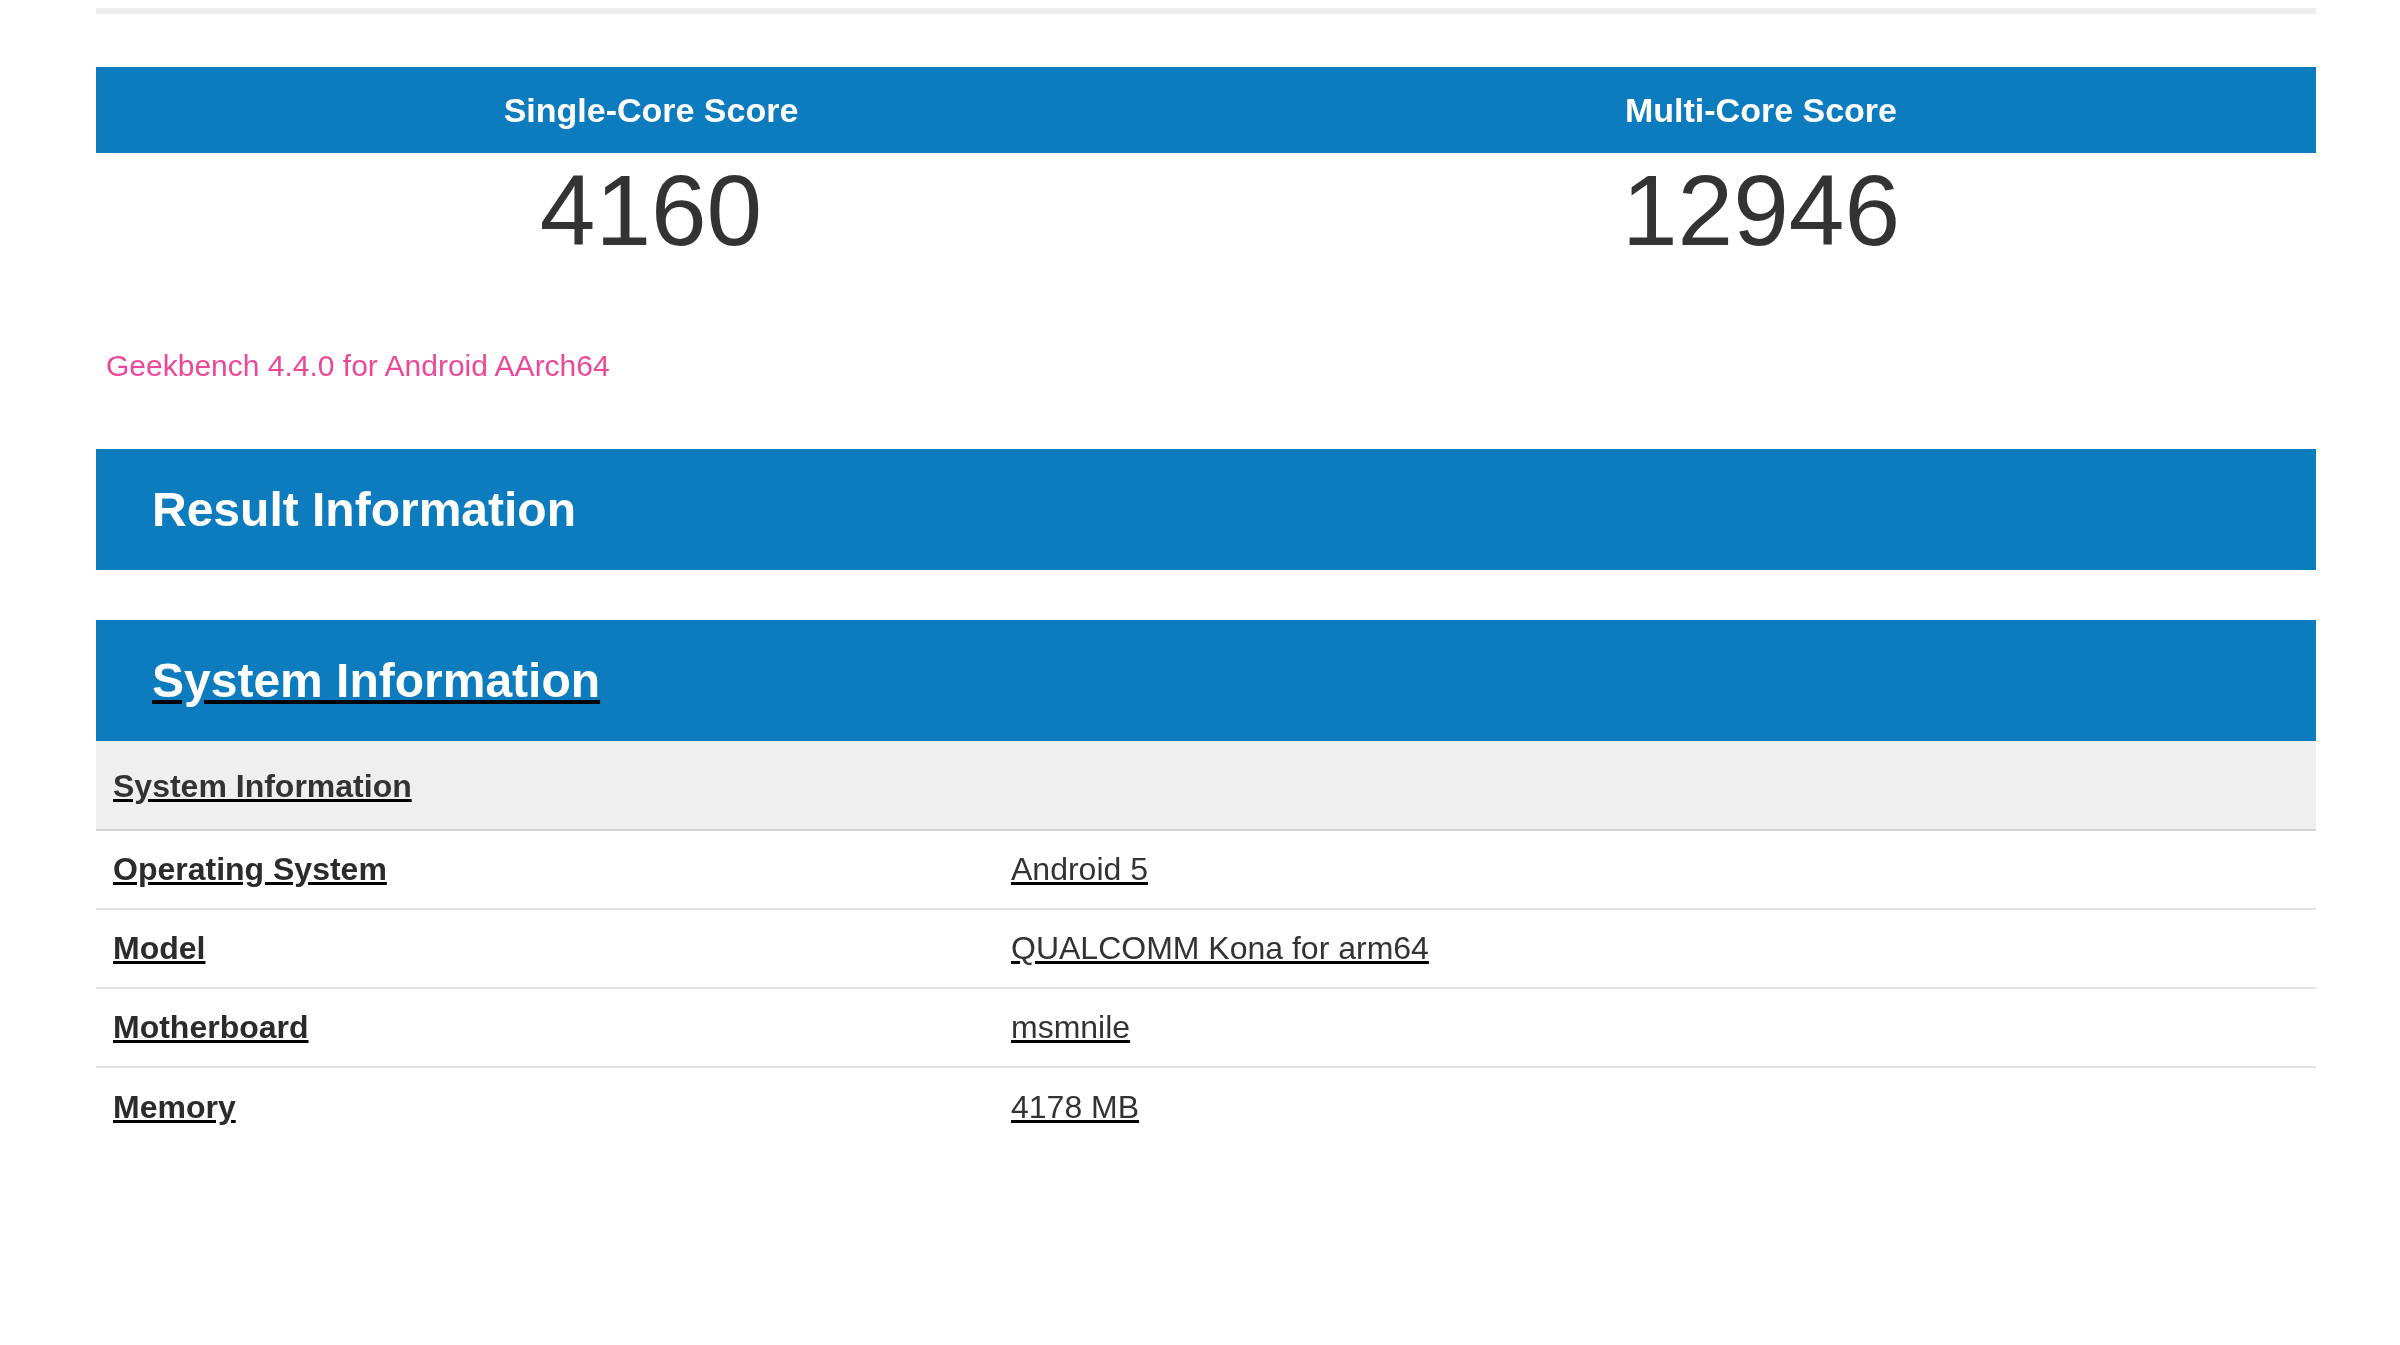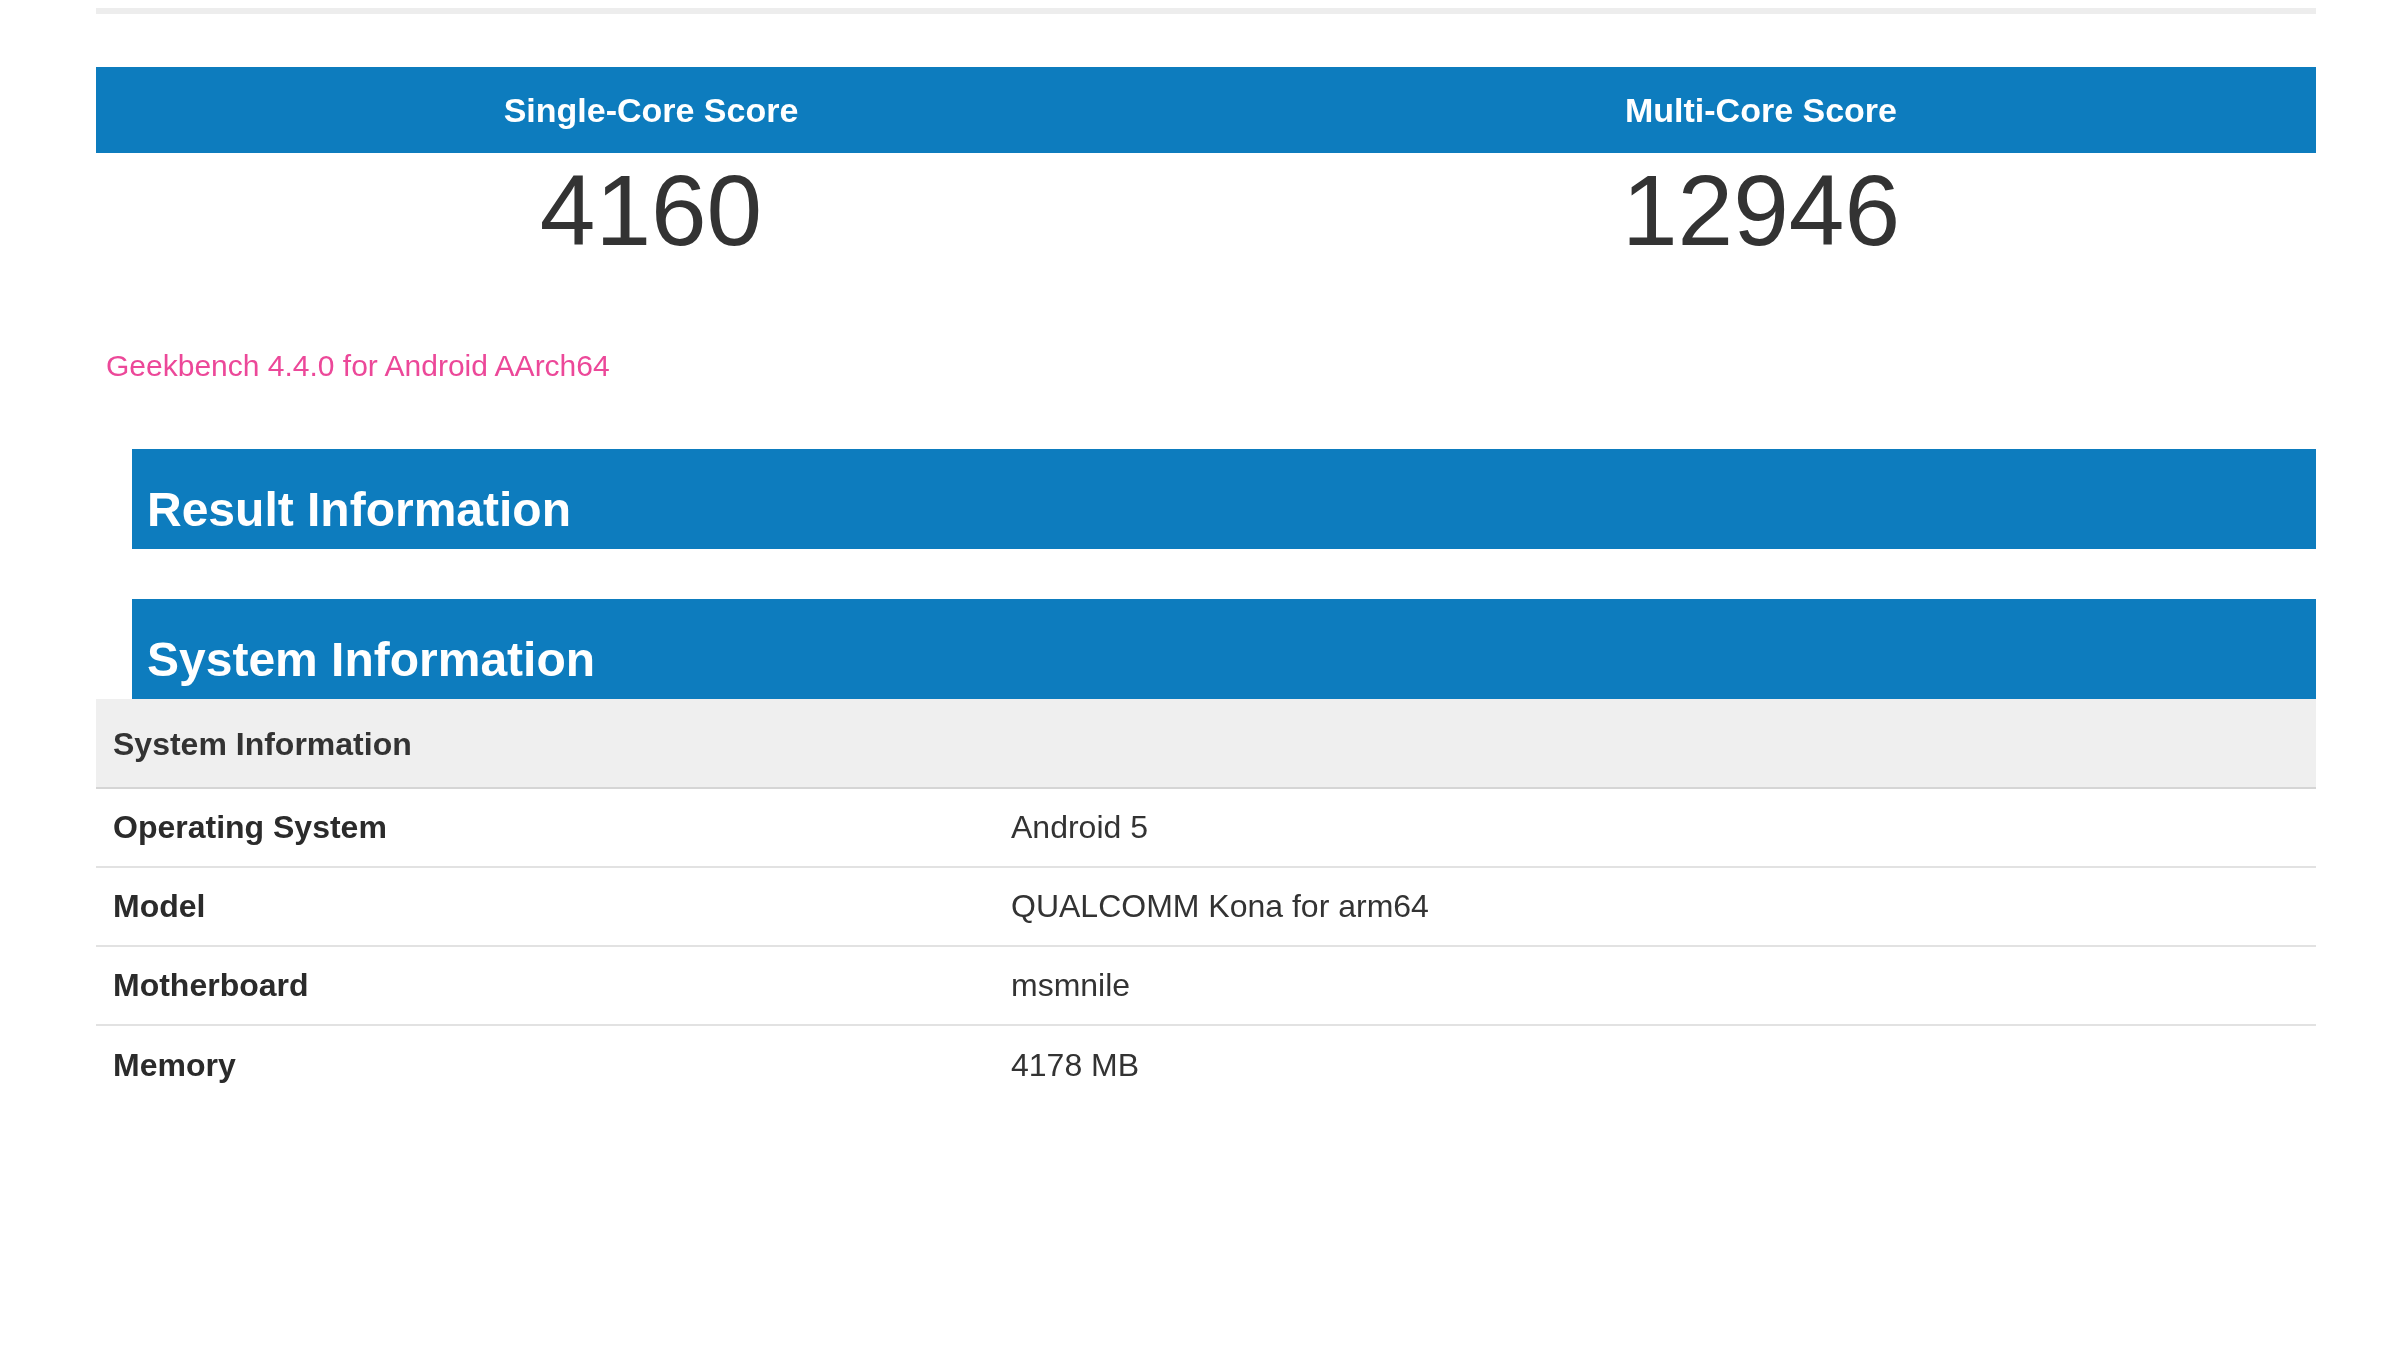--- a/index.html
+++ b/index.html
@@ -53,30 +53,29 @@
   .caption {
     margin-top: 40px;
     margin-left: 10px;
     font-size: 30px;
     color: #ec4899;
     line-height: 30px;
   }
   
   .section-header {
     background: #0d7cbe;
-    height: 100px;
+    height: 121px;
     line-height: 121px;
     color: #ffffff;
     font-size: 48px;
     font-weight: bold;
-    padding-left: 15px;
-    margin-left: 36px;
+    padding-left: 56px;
   }
   .section-result { margin-top: 68px; }
-  .section-system { margin-top: 50px; }
+  .section-system { margin-top: 50px; text-decoration: underline; }
   .info-row {
     display: flex;
     align-items: center;
     height: 79px;
     border-bottom: 2px solid #e2e2e2;
     box-sizing: border-box;
   }
   .info-row:last-child { border-bottom: none; }
   .row-label {
     width: 915px;

